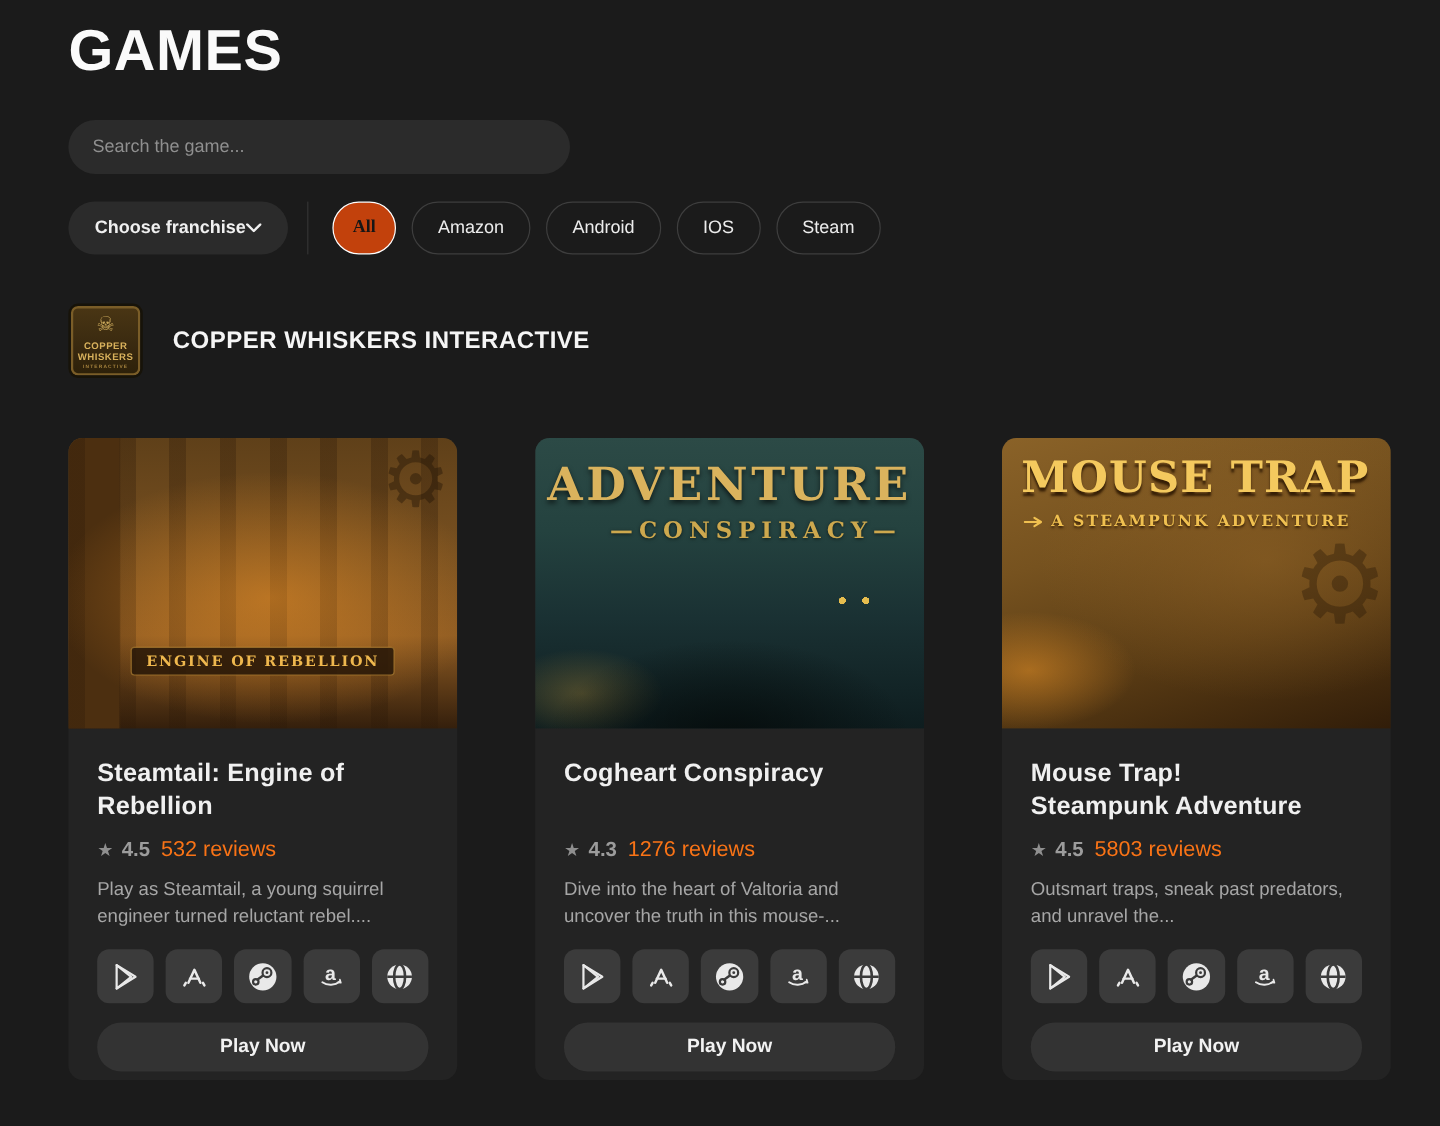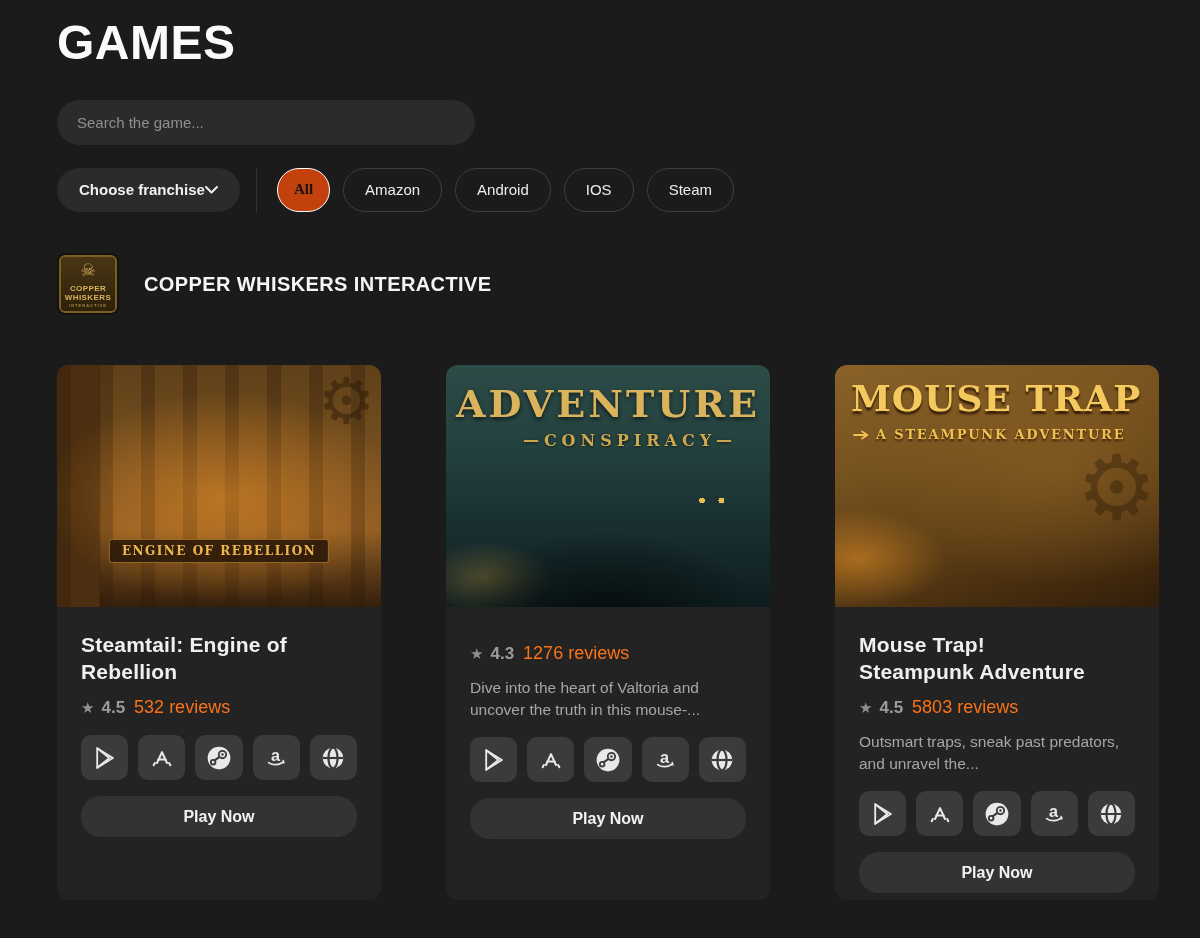--- a/index.html
+++ b/index.html
@@ -131,21 +131,21 @@
       radial-gradient(30% 22% at 12% 88%, rgba(226,170,60,.28), rgba(0,0,0,0) 70%),
       linear-gradient(180deg, #2c4a46 0%, #24423f 32%, #1a3133 62%, #0e1d1f 100%);
   }
   .cover-1 .cover-title {
     position:absolute; left:0; right:0; top:16px; text-align:center;
     font-weight:bold; font-size:38px; color:#dab35d; letter-spacing:3px;
     text-shadow:0 2px 4px rgba(0,0,0,.65);
   }
   .cover-1 .cover-sub {
     position:absolute; left:0; right:0; top:66px; text-align:center;
-    font-size:16px; font-weight:bold; color:#cda84e; letter-spacing:5px;
+    font-size:19px; font-weight:bold; color:#cda84e; letter-spacing:5px;
     text-shadow:0 1px 3px rgba(0,0,0,.6);
     padding-left:44px;
   }
   .cover-2 {
     background:
       radial-gradient(38% 28% at 7% 80%, rgba(242,152,40,.5), rgba(0,0,0,0) 72%),
       radial-gradient(75% 62% at 68% 42%, rgba(146,100,38,.55), rgba(0,0,0,0) 78%),
       linear-gradient(163deg, #8a6228 0%, #76521f 34%, #593b14 66%, #311d09 100%);
   }
   .cover-2 .cover-title {
@@ -244,20 +244,21 @@
         <span class="gear gear-a">⚙</span>
         <div class="cover-sub cover-serif">ENGINE OF REBELLION</div>
       </div>
       <div class="card-body">
         <h3 class="game-title">Steamtail: Engine of Rebellion</h3>
         <div class="rating-row">
           <span class="star">★</span>
           <span class="rating">4.5</span>
           <span class="reviews">532 reviews</span>
         </div>
+        <p class="desc">Play as Steamtail, a young squirrel engineer turned reluctant rebel....</p>
         <div class="platforms">
           <button class="ptile">
             <svg viewBox="0 0 24 24" fill="none" stroke="#e9e9e9" stroke-width="1.7" stroke-linejoin="round">
               <path d="M4.8 3v18L16 12 4.8 3z"></path>
                 <path d="M4.8 3L19.3 12 4.8 21" stroke-linecap="round"></path>
             </svg>
           </button>
           <button class="ptile">
             <svg viewBox="0 0 24 24" fill="none" stroke="#e9e9e9" stroke-width="1.9" stroke-linecap="round" stroke-linejoin="round">
               <path d="M7.4 16.6L12 6.6l4.6 10"></path>
@@ -294,20 +295,21 @@
         <button class="play-btn">Play Now</button>
       </div>
     </article>
 
     <article class="card">
       <div class="cover cover-1">
         <div class="cover-title cover-serif">ADVENTURE</div>
         <div class="cover-sub cover-serif">—CONSPIRACY—</div>
       </div>
       <div class="card-body">
+        <h3 class="game-title">Cogheart Conspiracy</h3>
         <div class="rating-row">
           <span class="star">★</span>
           <span class="rating">4.3</span>
           <span class="reviews">1276 reviews</span>
         </div>
         <p class="desc">Dive into the heart of Valtoria and uncover the truth in this mouse-...</p>
         <div class="platforms">
           <button class="ptile">
             <svg viewBox="0 0 24 24" fill="none" stroke="#e9e9e9" stroke-width="1.7" stroke-linejoin="round">
               <path d="M4.8 3v18L16 12 4.8 3z"></path>

